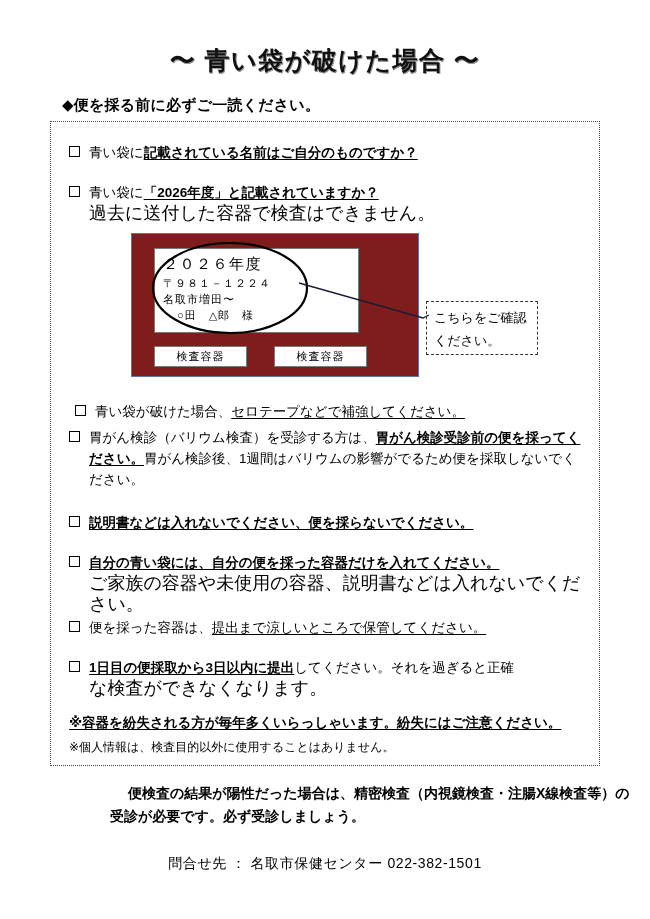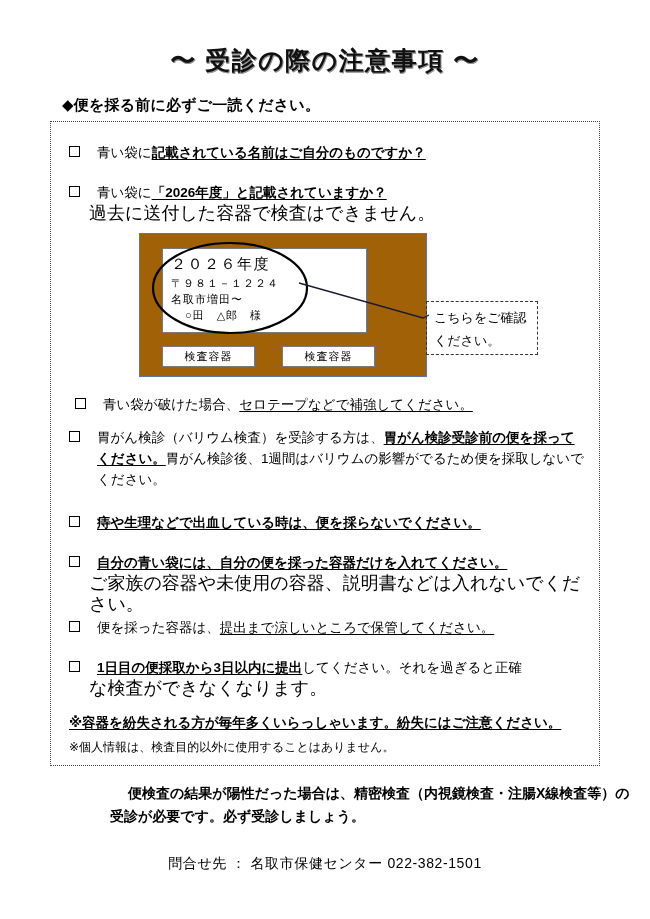--- a/index.html
+++ b/index.html
@@ -67,45 +67,44 @@
     flex: 0 0 auto;
     width: 11px;
     height: 11px;
     border: 1.3px solid #000;
     margin-top: 4px;
     margin-right: 9px;
     box-sizing: border-box;
   }
   .ctext {
     flex: 1 1 auto;
-    margin-left: 8px;
   }
   .sub-line {
     margin-left: 20px;
     font-size: 18px;
     line-height: 21px;
   }
   b.u {
     font-weight: bold;
     text-decoration: underline;
     text-underline-offset: 2px;
   }
   span.u {
     text-decoration: underline;
     text-underline-offset: 2px;
   }
 
   
   .envelope {
     position: absolute;
-    left: 88px;
+    left: 80px;
     top: 111px;
     width: 288px;
     height: 144px;
-    background: #a16207;
+    background: #7f1d1d;
     border: 1.2px solid #5878ad;
     box-sizing: border-box;
   }
   .env-label {
     position: absolute;
     left: 22px;
     top: 14px;
     width: 205px;
     height: 85px;
     background: #ffffff;
@@ -208,21 +207,21 @@
     top: 855px;
     width: 650px;
     text-align: center;
     font-size: 14px;
     letter-spacing: 0.6px;
   }
 </style>
 </head>
 <body>
 
-<div class="title">〜  受診の際の注意事項  〜</div>
+<div class="title">〜  青い袋が破けた場合  〜</div>
 
 <div class="subtitle">◆便を採る前に必ずご一読ください。</div>
 
 <div class="main-box">
 
   <div class="check-item" style="top:20px;">
     <div class="check-row">
       <span class="cbox"></span>
       <span class="ctext"><span>青い袋に</span><b class="u">記載されている名前はご自分のものですか？</b></span>
     </div>
@@ -250,38 +249,38 @@
   <svg class="env-svg" viewBox="0 0 550 280">
     <ellipse cx="179" cy="166" rx="77" ry="45" fill="none" stroke="#000000" stroke-width="2.2"></ellipse>
     <polyline points="248,161 372,196 378,193" fill="none" stroke="#1a1a33" stroke-width="1.3"></polyline>
   </svg>
 
   <div class="callout">
     <div>こちらをご確認</div>
     <div>ください。</div>
   </div>
 
-  <div class="check-item" style="top:272px;padding-left:6px;">
+  <div class="check-item" style="top:279px;padding-left:6px;">
     <div class="check-row">
       <span class="cbox"></span>
       <span class="ctext"><span>青い袋が破けた場合、</span><span class="u">セロテープなどで補強してください。</span></span>
     </div>
   </div>
 
   <div class="check-item" style="top:305px;">
     <div class="check-row">
       <span class="cbox"></span>
       <span class="ctext"><span>胃がん検診（バリウム検査）を受診する方は、</span><b class="u">胃がん検診受診前の便を採ってください。</b><span>胃がん検診後、1週間はバリウムの影響がでるため便を採取しないでください。</span></span>
     </div>
   </div>
 
   <div class="check-item" style="top:390px;">
     <div class="check-row">
       <span class="cbox"></span>
-      <span class="ctext"><b class="u">痔や生理などで出血している時は、便を採らないでください。</b></span>
+      <span class="ctext"><b class="u">説明書などは入れないでください、便を採らないでください。</b></span>
     </div>
   </div>
 
   <div class="check-item" style="top:430px;">
     <div class="check-row">
       <span class="cbox"></span>
       <span class="ctext"><b class="u">自分の青い袋には、自分の便を採った容器だけを入れてください。</b></span>
     </div>
     <div class="sub-line">ご家族の容器や未使用の容器、説明書などは入れないでください。</div>
   </div>

